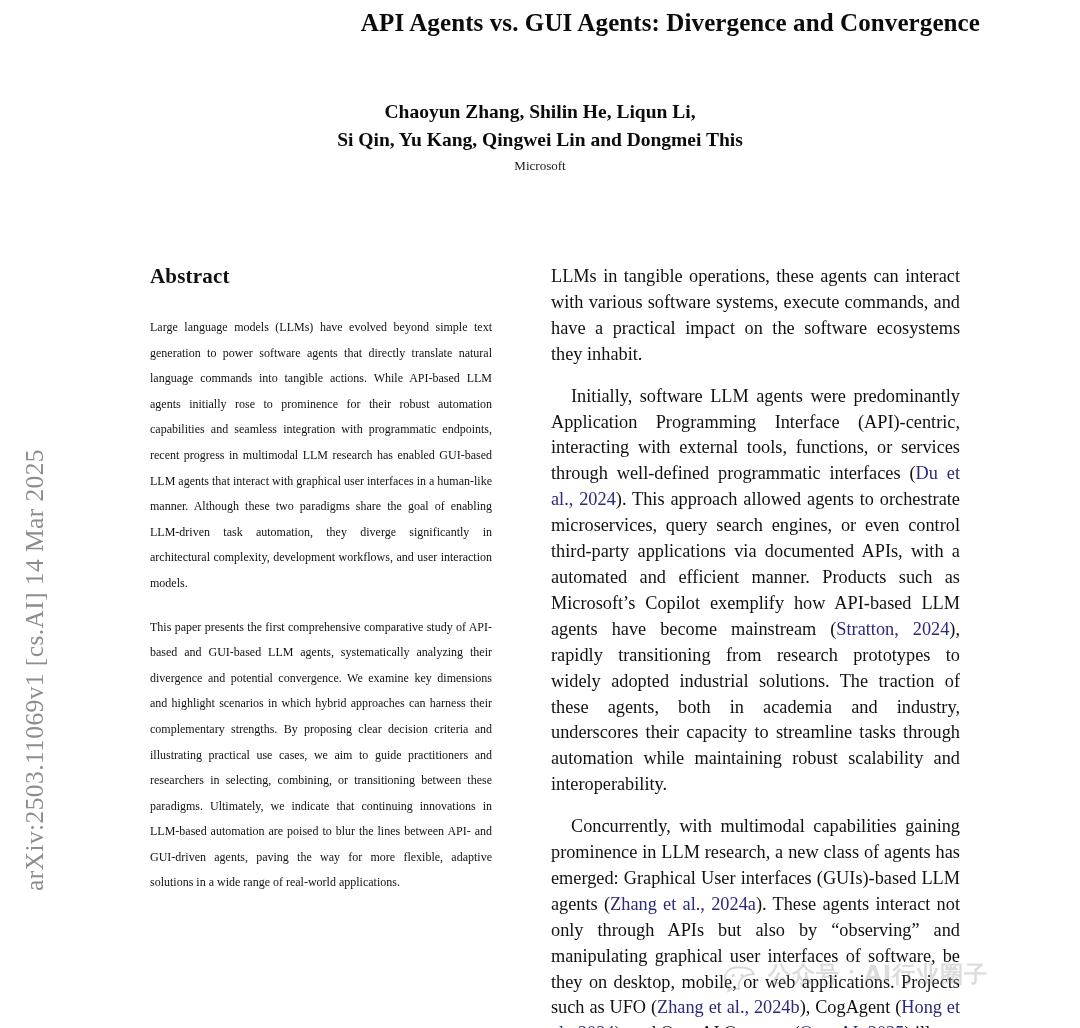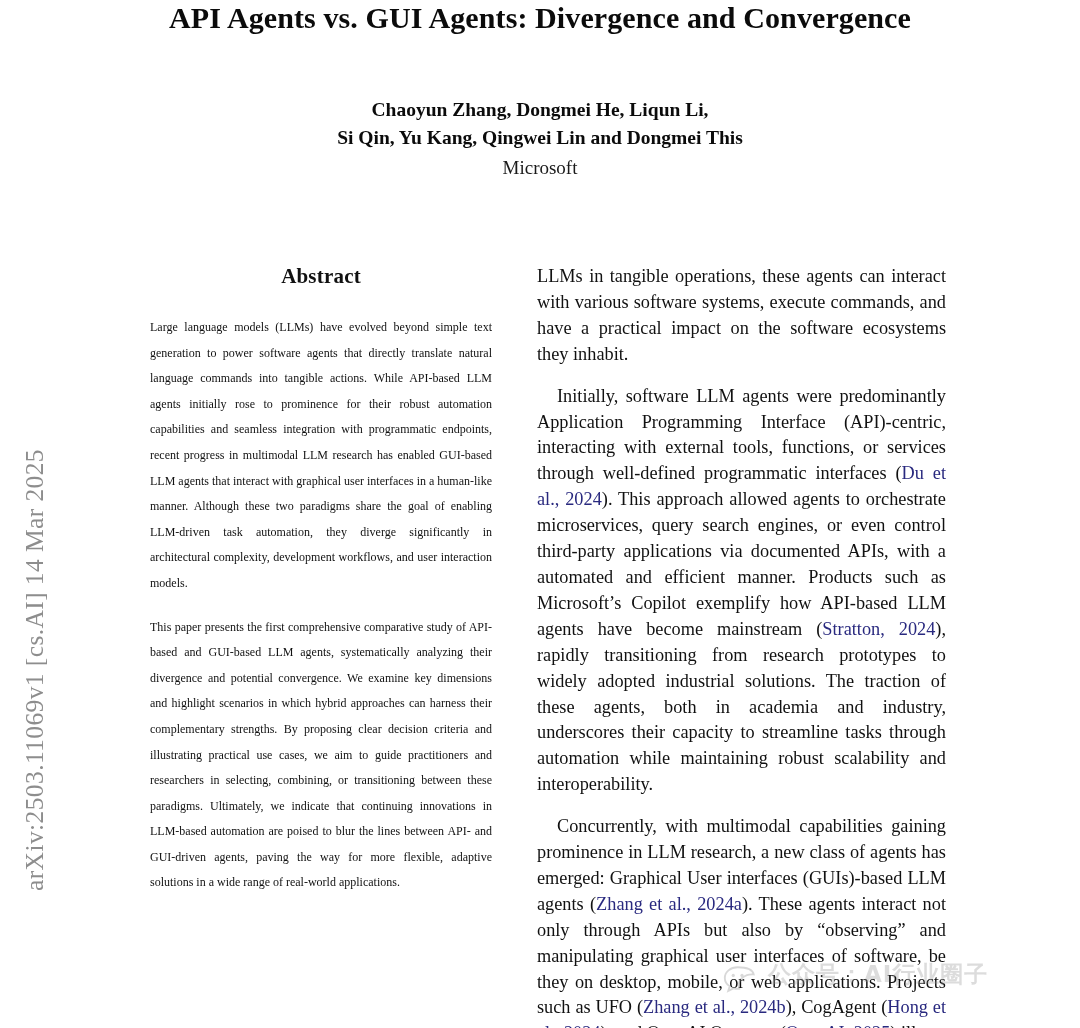--- a/index.html
+++ b/index.html
@@ -36,60 +36,61 @@
 
   
   #header {
     position: absolute;
     left: 100px;
     top: 0;
     width: 880px;
     text-align: center;
   }
   #paper-title {
-    font-size: 30px;
+    font-size: 25px;
     font-weight: bold;
     letter-spacing: 0.1px;
     line-height: 1.2;
+    margin-top: 8px;
     color: #0b0b0b;
+    text-align: right;
   }
   #authors-block {
     margin-top: 60px;
     font-size: 19.5px;
     font-weight: bold;
     line-height: 1.42;
     color: #0b0b0b;
   }
   .author-line { white-space: nowrap; }
   #affiliation {
     margin-top: 4px;
-    font-size: 19px;
+    font-size: 13px;
     font-weight: normal;
     color: #1a1a1a;
   }
 
   
   #columns {
     position: absolute;
     top: 264px;
     left: 0;
     width: 1080px;
     height: 764px;
   }
   .column {
     position: absolute;
     top: 0;
     height: 764px;
     overflow: hidden;
   }
   #left-column  { left: 150px; width: 342px; }
-  #right-column { left: 537px; width: 409px; }
+  #right-column { left: 551px; width: 409px; }
 
   #abstract-heading {
-    text-align: center;
     font-size: 21px;
     font-weight: bold;
     margin: 0 0 26px 0;
     letter-spacing: 0.2px;
   }
 
   .para {
     margin: 0;
     text-align: justify;
     text-justify: inter-word;
@@ -137,21 +138,21 @@
 </style>
 </head>
 <body>
 
 <div id="arxiv-stamp">arXiv:2503.11069v1  [cs.AI]  14 Mar 2025</div>
 
 <div id="header">
   <div id="paper-title">API Agents vs. GUI Agents: Divergence and Convergence</div>
 
   <div id="authors-block">
-    <div class="author-line">Chaoyun Zhang, Dongmei He, Liqun Li,</div>
+    <div class="author-line">Chaoyun Zhang, Shilin He, Liqun Li,</div>
     <div class="author-line">Si Qin, Yu Kang, Qingwei Lin  and  Dongmei This</div>
     <div id="affiliation">Microsoft</div>
   </div>
 </div>
 
 <div id="columns">
 
   <div class="column" id="left-column">
     <div id="abstract-heading">Abstract</div>
     <p class="para">Large language models (LLMs) have evolved beyond simple text generation to power software agents that directly translate natural language commands into tangible actions. While API-based LLM agents initially rose to prominence for their robust automation capabilities and seamless integration with programmatic endpoints, recent progress in multimodal LLM research has enabled GUI-based LLM agents that interact with graphical user interfaces in a human-like manner.  Although these two paradigms share the goal of enabling LLM-driven task automation, they diverge significantly in architectural complexity, development workflows, and user interaction models.</p>

